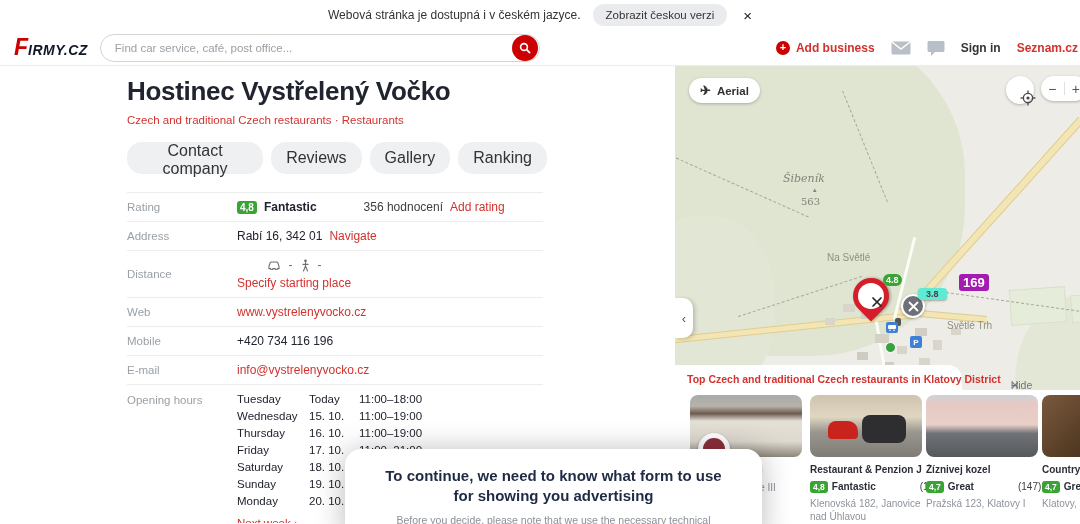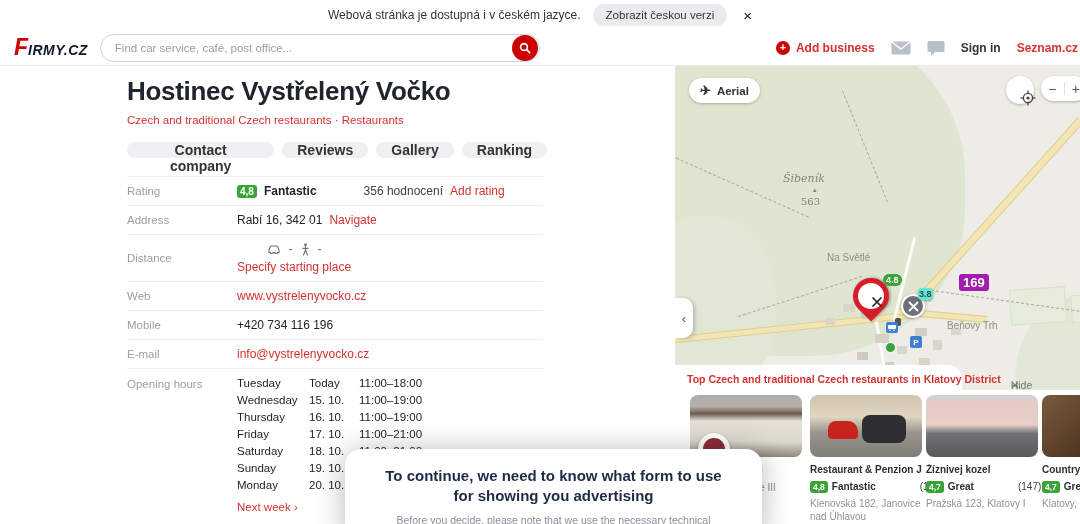--- a/index.html
+++ b/index.html
@@ -29,21 +29,21 @@
   .seznam { font-size:12px; color:#d3322e; font-weight:bold; cursor:pointer; }
 
   
   .main { display:flex; height:457px; }
   .left { width:675px; position:relative; overflow:hidden; }
   .left-in { margin-left:127px; width:420px; padding-top:10px; }
   h1 { font-size:26px; color:#20242e; letter-spacing:-.3px; }
   .cats { margin-top:7px; font-size:11.5px; color:#d3322e; }
   .cats a { color:#d3322e; text-decoration:none; cursor:pointer; }
   .tabs { margin-top:16px; display:flex; gap:8px; }
-  .tab { background:#eef0f2; border:none; border-radius:15px; height:16px; padding:0 15px; font-size:14px; font-weight:bold; color:#333; cursor:pointer; font-family:inherit; }
+  .tab { background:#eef0f2; border:none; border-radius:15px; height:32px; padding:0 15px; font-size:16px; font-weight:normal; color:#333; cursor:pointer; font-family:inherit; }
 
   .details { margin-top:18px; width:416px; }
   .drow { display:flex; border-top:1px solid #ececec; padding:7px 0; font-size:12px; align-items:center; }
   .drow.top { align-items:flex-start; }
   .dlabel { width:110px; flex:none; color:#9aa0a6; font-size:11.5px; }
   .dval { color:#20242e; display:flex; align-items:center; gap:7px; flex-wrap:wrap; }
   .badge { background:#3aa335; color:#fff; font-size:10px; font-weight:bold; padding:1px 3px; border-radius:3px; }
   .bold { font-weight:bold; }
   .muted { color:#404040;margin-left:40px; }
   .rlink { color:#d3322e; text-decoration:none; cursor:pointer; }
@@ -69,21 +69,21 @@
   .locate { left:331px; top:10px; width:28px; height:28px; border-radius:50%; }
   .zoomctl { left:366px; top:10px; width:46px; height:25px; gap:0; }
   .zoomctl span { font-size:14px; color:#555; width:23px; text-align:center; cursor:pointer; position:static; }
   .zoomctl .sep { position:static; width:1px; height:13px; background:#e0e0e0; }
   .collapse { left:0; top:232px; width:18px; height:40px; border-radius:0 10px 10px 0; box-shadow:2px 1px 4px rgba(0,0,0,.2); background:#fff; display:flex; align-items:center; justify-content:center; color:#555; font-size:13px; cursor:pointer; }
 
   .pin { left:178px; top:212px; width:36px; height:36px; background:#d61d2a; border-radius:50% 50% 50% 0; transform:rotate(-45deg); box-shadow:1px 1px 3px rgba(0,0,0,.35); z-index:6; }
   .pin-inner { left:5px; top:5px; width:26px; height:26px; background:#fff; border-radius:50%; transform:rotate(45deg); display:flex; align-items:center; justify-content:center; }
   .pin-badge { left:208px; top:208px; z-index:7; background:#3aa335; color:#fff; font-size:9px; font-weight:bold; padding:1px 3px; border-radius:6px; }
   .gmarker { left:226px; top:228px; width:24px; height:24px; background:#6d7177; border:2px solid #fff; border-radius:50%; box-shadow:0 1px 3px rgba(0,0,0,.3); display:flex; align-items:center; justify-content:center; z-index:5; }
-  .wbadge { left:243px; top:222px; background:#5eead4; color:#444; font-size:9px; font-weight:bold; padding:1px 1px; border-radius:4px; box-shadow:0 1px 2px rgba(0,0,0,.3); z-index:6; }
+  .wbadge { left:243px; top:222px; background:#5eead4; color:#444; font-size:9px; font-weight:bold; padding:1px 8px; border-radius:4px; box-shadow:0 1px 2px rgba(0,0,0,.3); z-index:6; }
   .poi { border-radius:2px; color:#fff; font-weight:bold; display:flex; align-items:center; justify-content:center; }
 
   
   .car-head { left:0; top:299px; width:287px; height:28px; background:#fff; border-radius:0 14px 0 0; display:flex; align-items:center; gap:10px; padding:0 12px; z-index:8; }
   .car-head a { position:static; font-size:10.5px; color:#d3322e; font-weight:bold; text-decoration:none; white-space:nowrap; cursor:pointer; }
   .hide { position:static; font-size:10.5px; color:#6e747b; white-space:nowrap; cursor:pointer; }
   .car-panel { left:0; top:324px; width:405px; height:133px; background:#fff; z-index:7; }
   .card { position:absolute; top:5px; width:112px; cursor:pointer; }
   .card * { position:static; }
   .cimg { width:112px; height:62px; border-radius:8px; display:block; position:relative; overflow:hidden; }
@@ -285,21 +285,21 @@
       <div class="bld" style="left:276px; top:262px; width:10px; height:7px;"></div>
       <div class="bld" style="left:182px; top:286px; width:11px; height:8px; background:#cfcbc0;"></div>
       <div class="bld" style="left:162px; top:300px; width:13px; height:8px;"></div>
       <div class="bld" style="left:210px; top:296px; width:9px; height:9px; background:#d2cec3;"></div>
       <div class="bld" style="left:244px; top:292px; width:11px; height:7px;"></div>
 
       <span class="maplbl serif" style="left:108px; top:106px;">Šibeník</span>
       <span class="maplbl serif" style="left:138px; top:120px; font-style:normal; font-size:7px;">▴</span>
       <span class="maplbl serif" style="left:126px; top:130px; font-style:normal; font-size:10px;">563</span>
       <span class="maplbl" style="left:152px; top:186px;">Na Světlé</span>
-      <span class="maplbl" style="left:272px; top:254px;">Beňovy Trh</span>
+      <span class="maplbl" style="left:272px; top:254px;">Světlé Trh</span>
       <span class="roadbadge" style="left:284px; top:208px;">169</span>
 
       <div class="poi" style="left:220px; top:252px; width:6px; height:8px; background:#555;"></div>
       <div class="poi" style="left:211px; top:256px; width:12px; height:11px; background:#3f7fd6; font-size:7px;">
           <svg width="8" height="6" viewBox="0 0 8 6">
             <rect x="0" y="0" width="8" height="4" rx="1" fill="#fff"></rect>
             <circle cx="2" cy="5.2" r="0.8" fill="#fff"></circle>
             <circle cx="6" cy="5.2" r="0.8" fill="#fff"></circle>
           </svg>
         </div>

